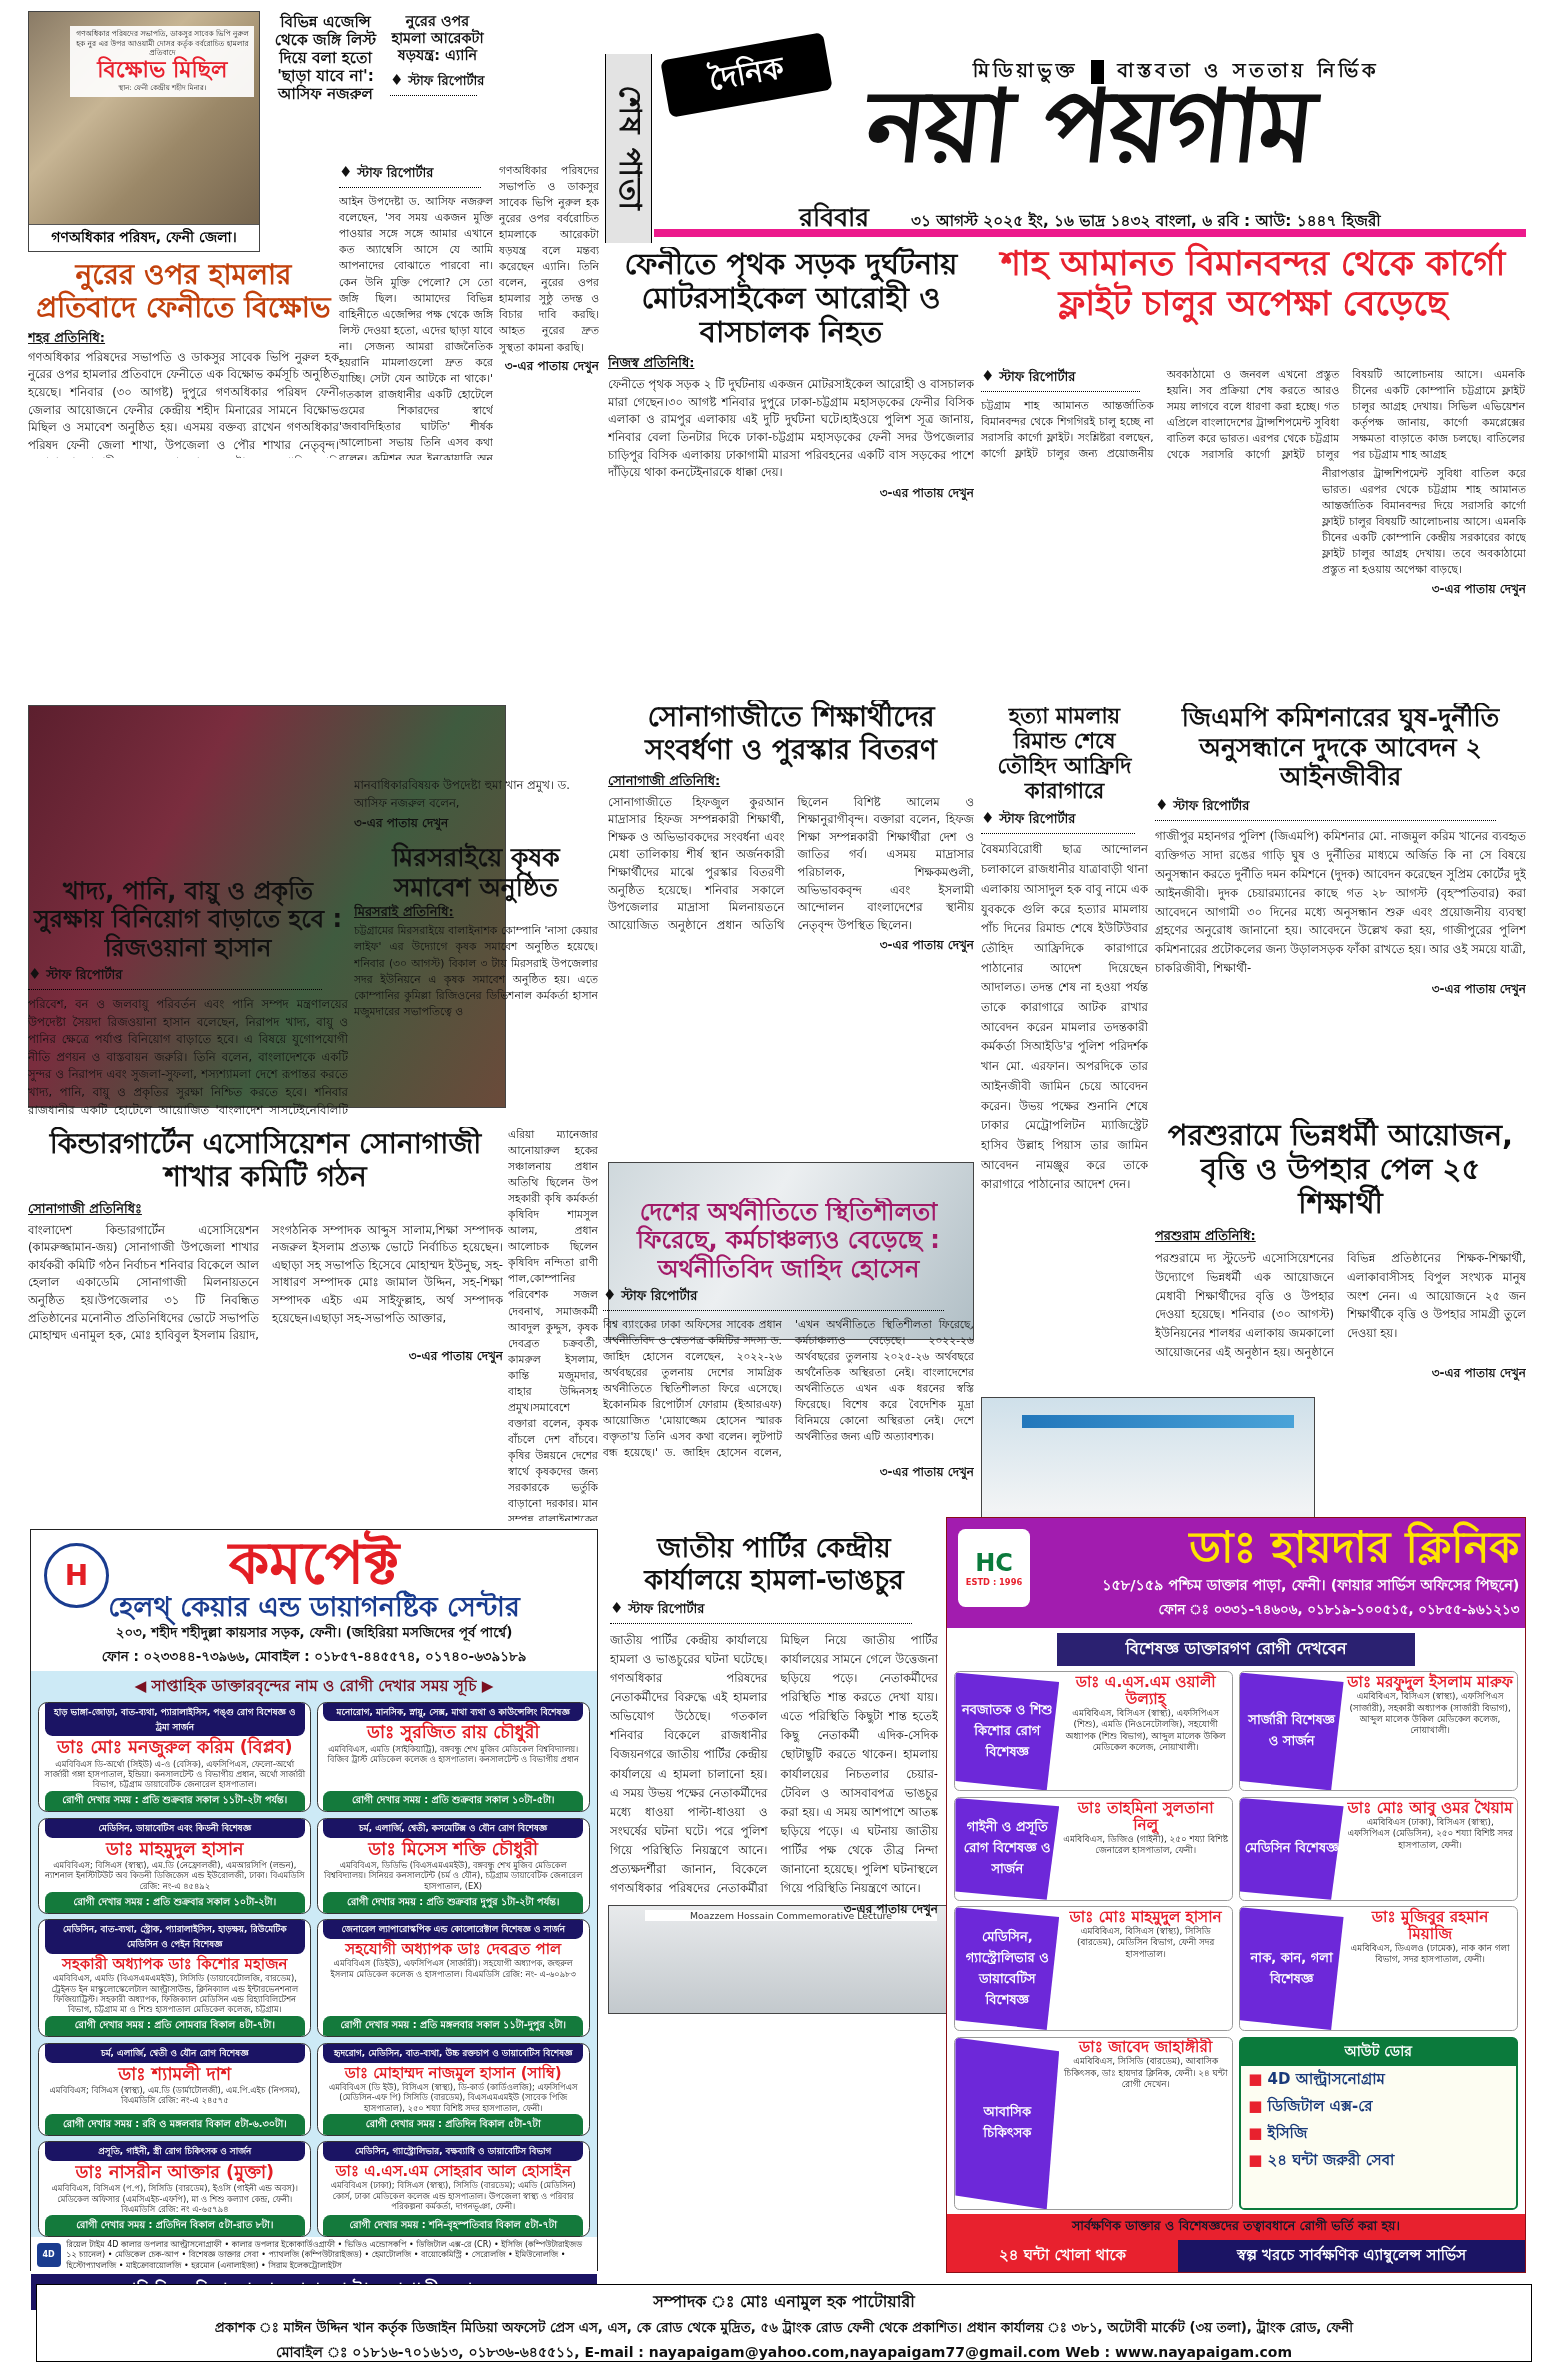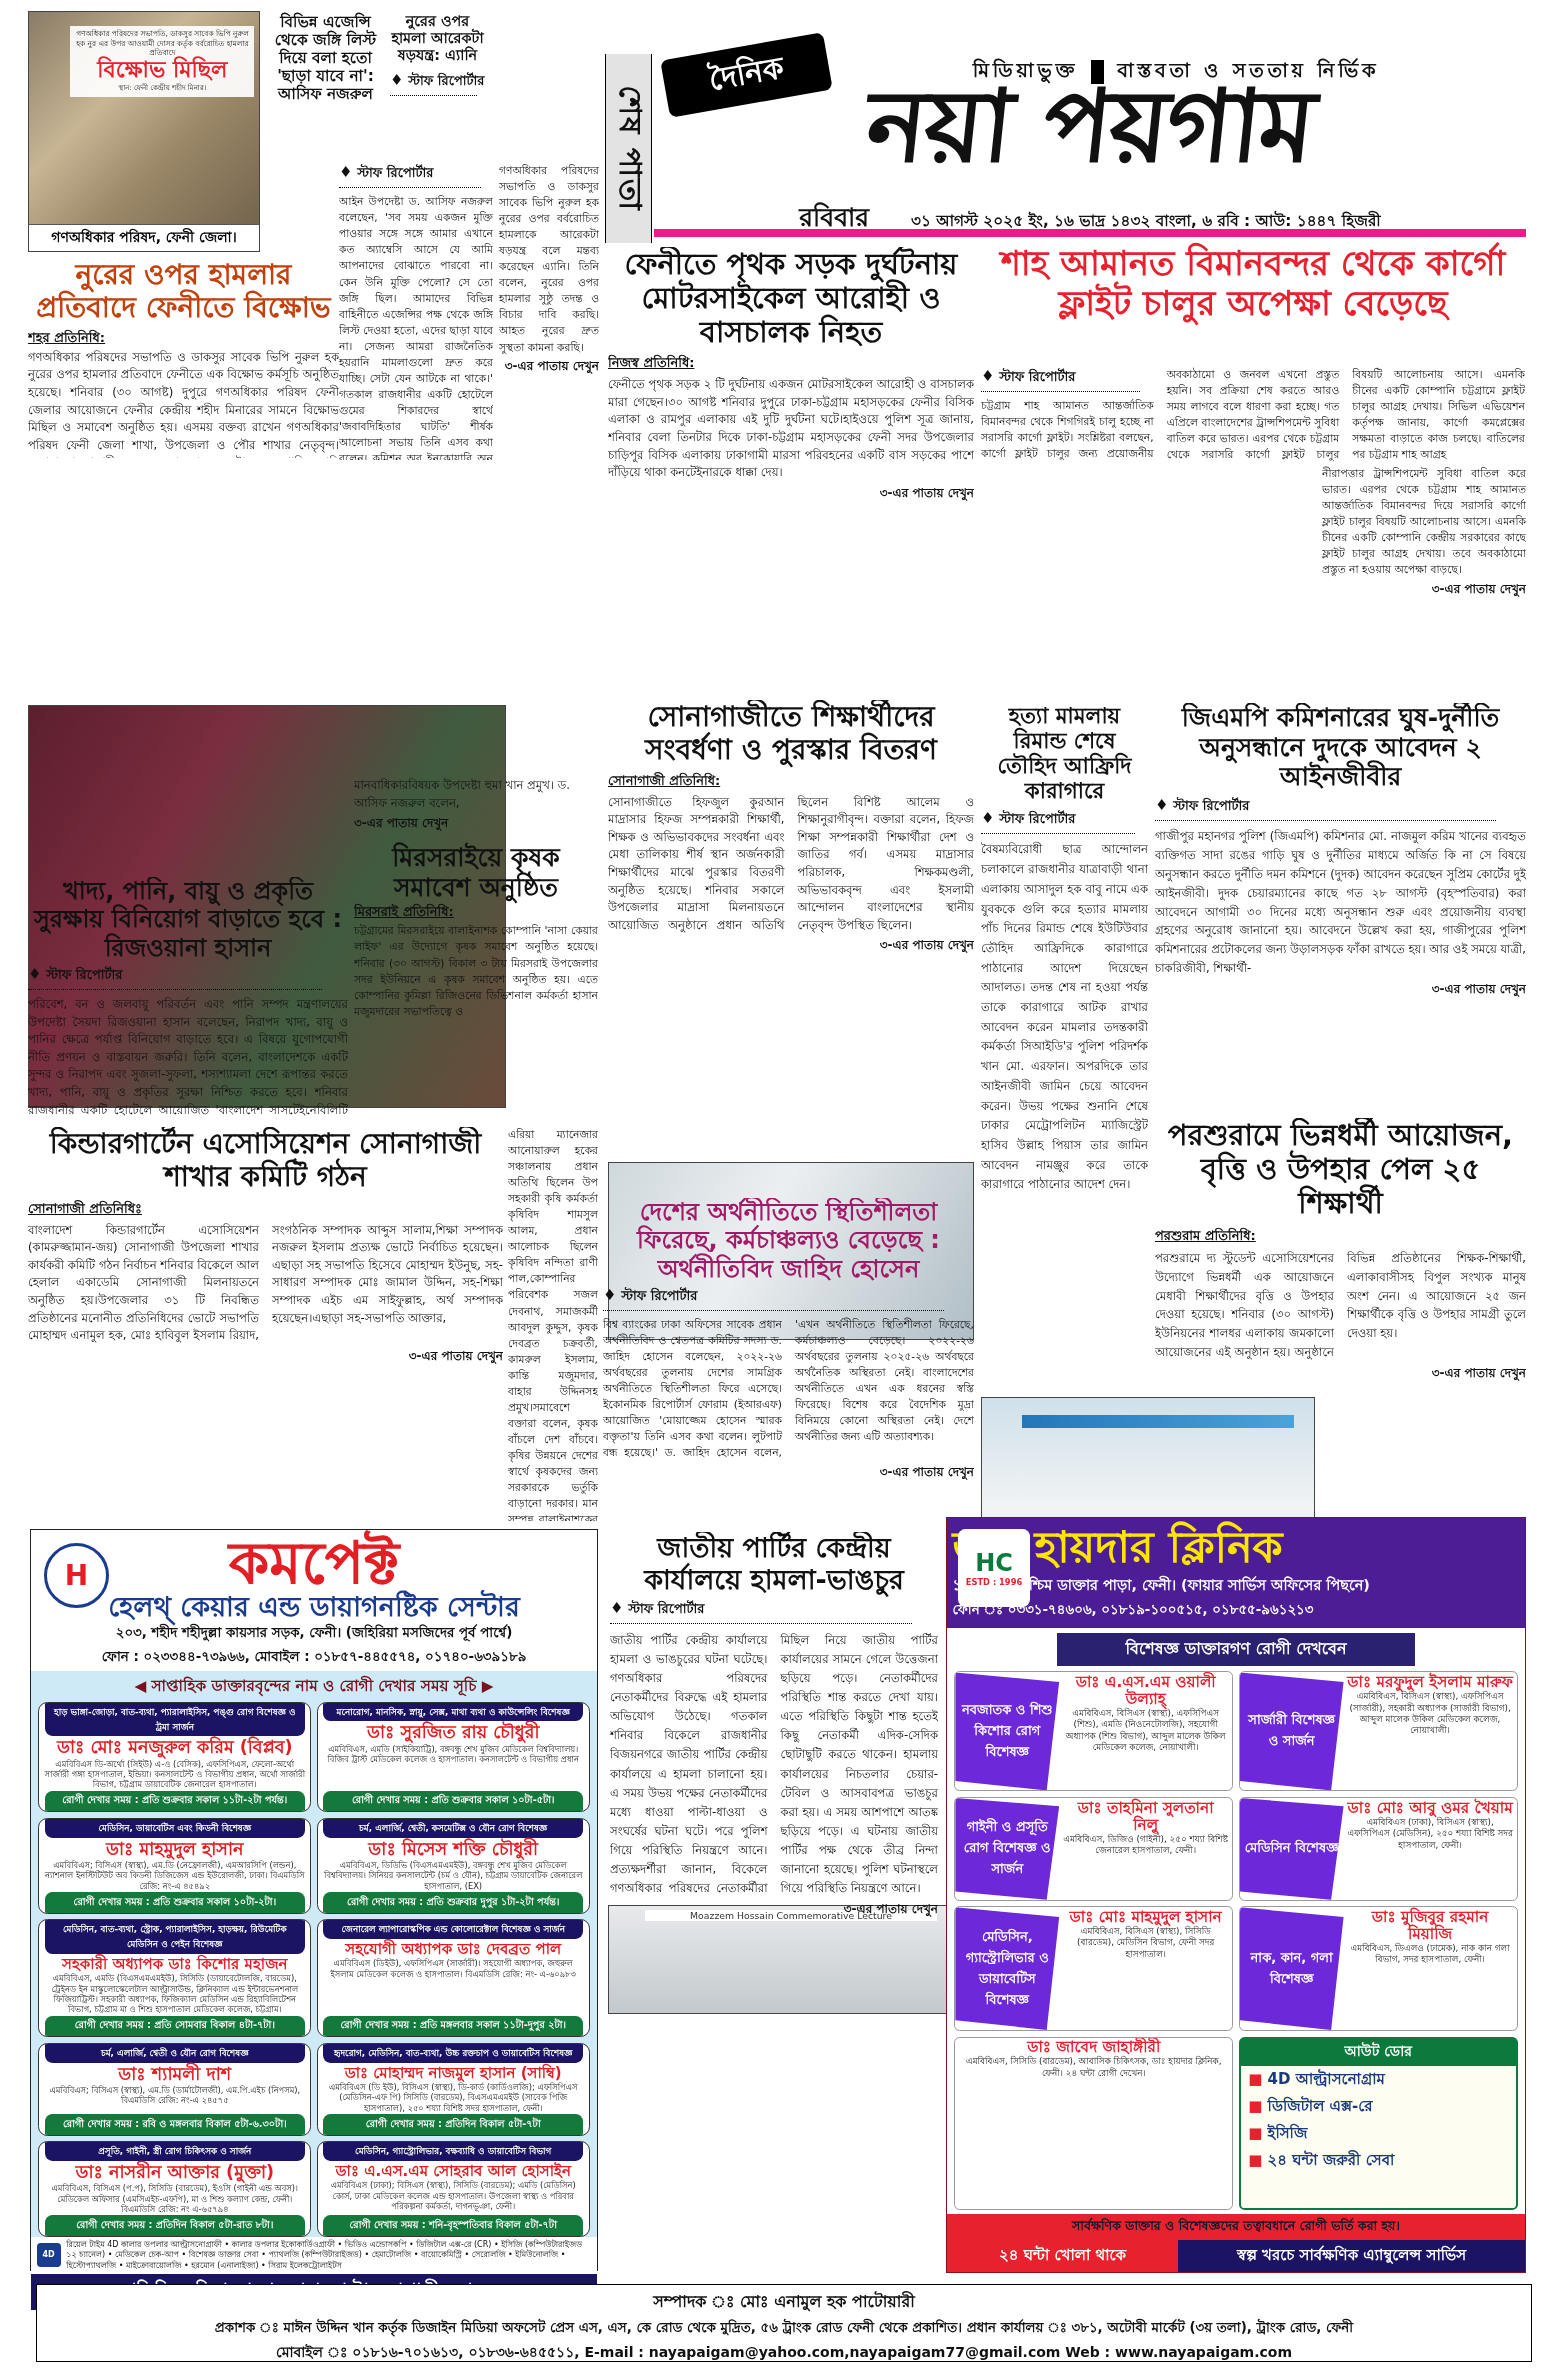--- a/index.html
+++ b/index.html
@@ -56,21 +56,21 @@
   .dcred{font-size:8.3px;line-height:1.25;text-align:center;color:#222;padding:0.9px 4.6px;flex:1;}
   .dtime{background:#147a3c;color:#fff;font-size:9.7px;font-weight:bold;text-align:center;
          border-radius:7.4px 7.4px 0 0;margin:0 5.6px;padding:1.9px 2.8px;}
   .cad-serv{background:#fff;font-size:8px;line-height:1.3;padding:2.8px 5.6px;display:flex;gap:5.6px;align-items:center;}
   .cad-servicon{min-width:24px;height:24px;background:#1a3c8f;color:#fff;display:flex;align-items:center;
                 justify-content:center;font-weight:bold;border-radius:3.7px;}
   .cad-bottom{background:#1b1464;color:#fff;text-align:center;font-size:17.6px;font-weight:bold;padding:3.7px 0;}
   
   .had{position:absolute;left:946px;top:1517px;width:580px;height:756px;border:1.9px solid #8a0e16;
        background:#fff;box-sizing:border-box;display:flex;flex-direction:column;}
-  .had-head{background:#4c1d95;color:#fff;text-align:left;padding:7.4px 5.6px 5.6px 5.6px;position:relative;}
+  .had-head{background:#a21caf;color:#fff;text-align:right;padding:7.4px 5.6px 5.6px 5.6px;position:relative;}
   .had-brand{color:#ffe400;font-size:43px;font-weight:900;line-height:1.05;}
   .had-addr{font-size:14.4px;font-weight:bold;margin-top:3.7px;}
   .had-phone{font-size:13.4px;font-weight:bold;margin-top:1.9px;}
   .had-logo{position:absolute;left:11px;top:11px;width:72px;height:78px;background:#fff;border-radius:7.4px;
             display:flex;flex-direction:column;align-items:center;justify-content:center;color:#0b7a3c;
             font-weight:900;font-size:24px;}
   .had-estd{color:#e8212e;font-size:8.3px;font-weight:bold;}
   .had-band{background:#2b2171;color:#fff;font-weight:bold;font-size:16px;text-align:center;
             width:62%;margin:5.6px auto;padding:2.8px 0;}
   .had-grid{display:grid;grid-template-columns:1fr 1fr;gap:5.6px;padding:0 7.4px;flex:1;}
@@ -403,20 +403,21 @@
         </div>
       </div>
       <div class="hcard">
         <div class="htag">নাক, কান, গলা বিশেষজ্ঞ</div>
         <div class="hinfo">
           <div class="hname">ডাঃ মুজিবুর রহমান মিয়াজি</div>
           <div class="hcred">এমবিবিএস, ডিএলও (ঢামেক), নাক কান গলা বিভাগ, সদর হাসপাতাল, ফেনী।</div>
         </div>
       </div>
       <div class="hcard">
+        <div class="htag">আবাসিক চিকিৎসক</div>
         <div class="hinfo">
           <div class="hname">ডাঃ জাবেদ জাহাঙ্গীরী</div>
           <div class="hcred">এমবিবিএস, সিসিডি (বারডেম), আবাসিক চিকিৎসক, ডাঃ হায়দার ক্লিনিক, ফেনী। ২৪ ঘন্টা রোগী দেখেন।</div>
         </div>
       </div>
       <div class="outbox">
         <div class="outtitle">আউট ডোর</div>
         <div class="outitem">4D আল্ট্রাসনোগ্রাম</div>
         <div class="outitem">ডিজিটাল এক্স-রে</div>
         <div class="outitem">ইসিজি</div>

